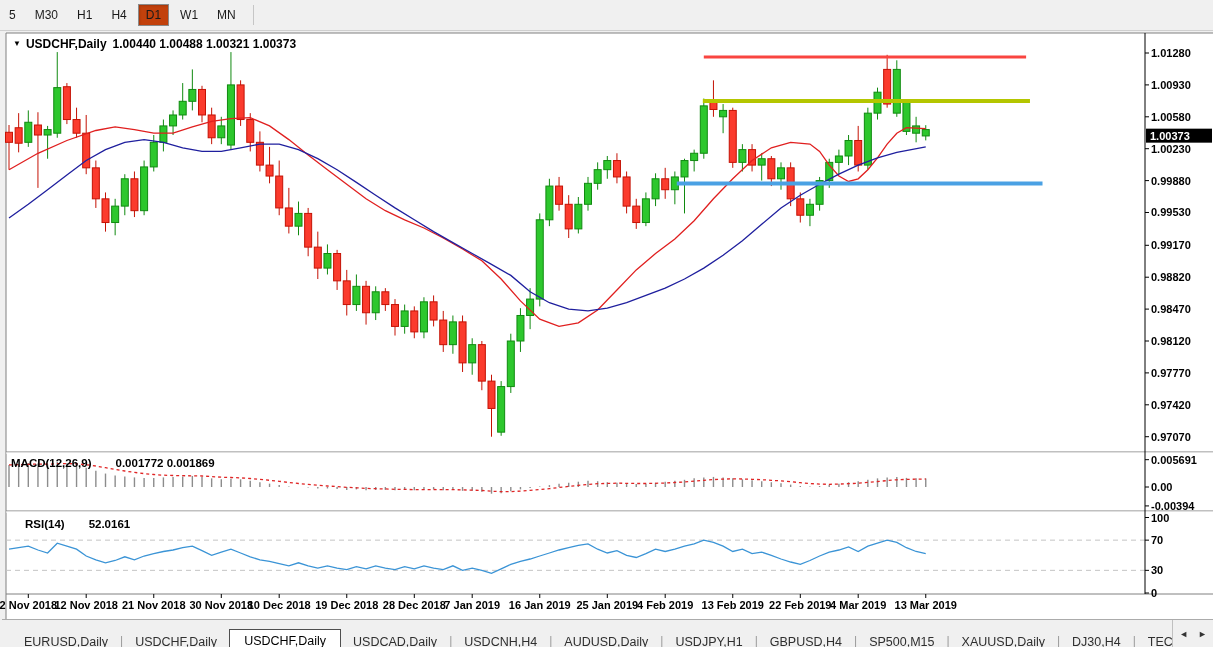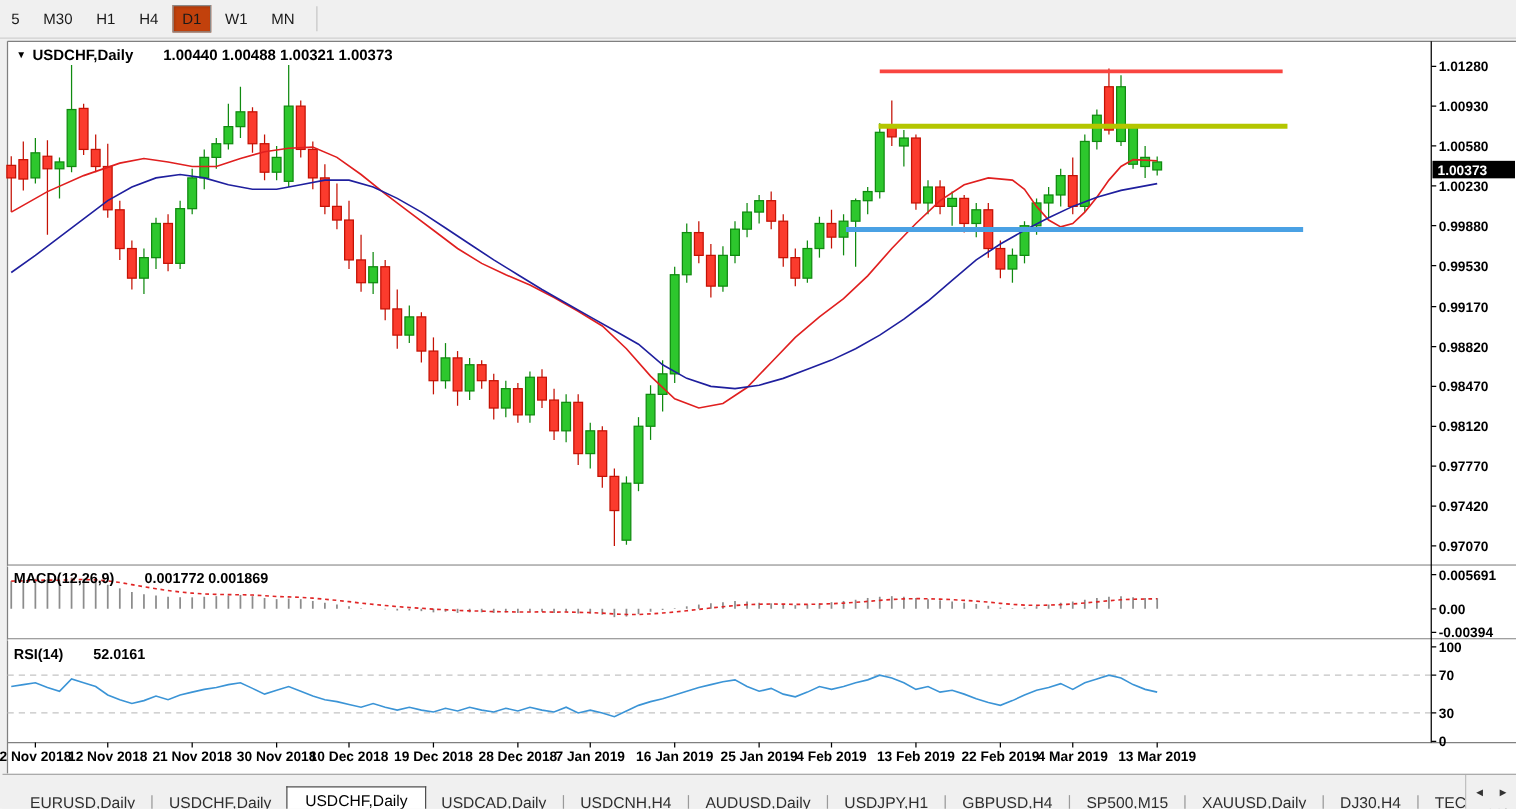--- a/index.html
+++ b/index.html
@@ -6,24 +6,24 @@
   body{width:1213px;height:647px;background:#f0f0f0;font-family:"Liberation Sans",sans-serif;overflow:hidden;position:relative}
   .toolbar{position:absolute;top:0;left:0;right:0;height:31px;background:#f0f0f0;border-bottom:1px solid #cfcfcf;display:flex;align-items:center;padding-left:1px;box-sizing:border-box}
   .tf{font-size:12px;color:#1a1a1a;padding:3px 7px;margin-right:3px;border:1px solid transparent;cursor:default;line-height:14px}
   .tf.active{border:1px solid #8a8a8a;background:#c2410c;box-shadow:inset 1px 1px 2px rgba(0,0,0,.15)}
   .tb-sep{width:1px;height:20px;background:#c6c6c6;margin:0 6px}
   .chart-window{position:absolute;top:31px;left:0;width:1213px;height:588px}
   #chart-svg{position:absolute;top:0;left:0}
   .overlay{position:absolute;color:#000;white-space:nowrap}
   .chart-title{left:13px;top:6px;font-weight:700;font-size:12px}
   .chart-title .arrow{font-size:8px;vertical-align:2px;margin-right:5px}
-  .chart-title .ohlc{margin-left:24px}
+  .chart-title .ohlc{margin-left:6px}
   .pane-label{font-size:11.5px;font-weight:600}
   #macd-label{left:11px;top:426px}
-  #rsi-label{left:11px;top:487px}
+  #rsi-label{left:25px;top:487px}
   .pane-label .vals{margin-left:24px;font-weight:600}
   .tabbar{position:absolute;top:619px;left:2px;right:0;height:36px;background:#f0f0f0;border-top:1px solid #ababab;display:flex;align-items:flex-end;padding-left:10px;box-sizing:border-box;overflow:hidden}
   .tab{font-size:12.5px;color:#2f2f2f;padding:4px 12px 6px;white-space:nowrap;cursor:default}
   .tab.active{background:#fff;border:1px solid #4f4f4f;border-bottom:none;color:#000;padding:4px 14px 7px;font-weight:400}
   .tab-sep{color:#9a9a9a;font-size:12px;padding:4px 0 7px}
   .tab-arrows{position:absolute;right:0;top:620px;height:27px;display:flex;align-items:center;background:#f0f0f0;border-left:1px solid #c0c0c0;padding:0 6px;gap:10px}
   .tab-arrow{font-size:9px;color:#333;cursor:default}
 </style>
 </head>
 <body>

